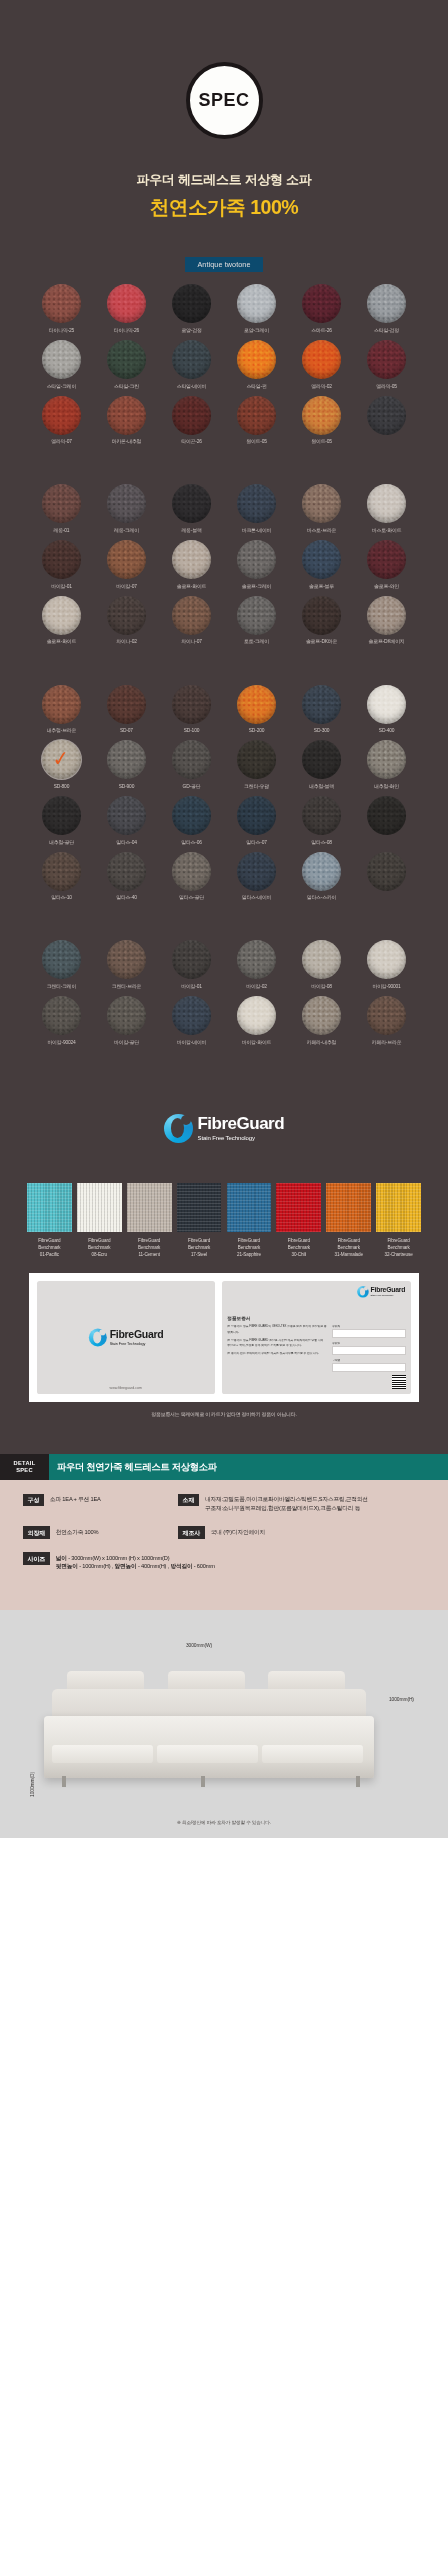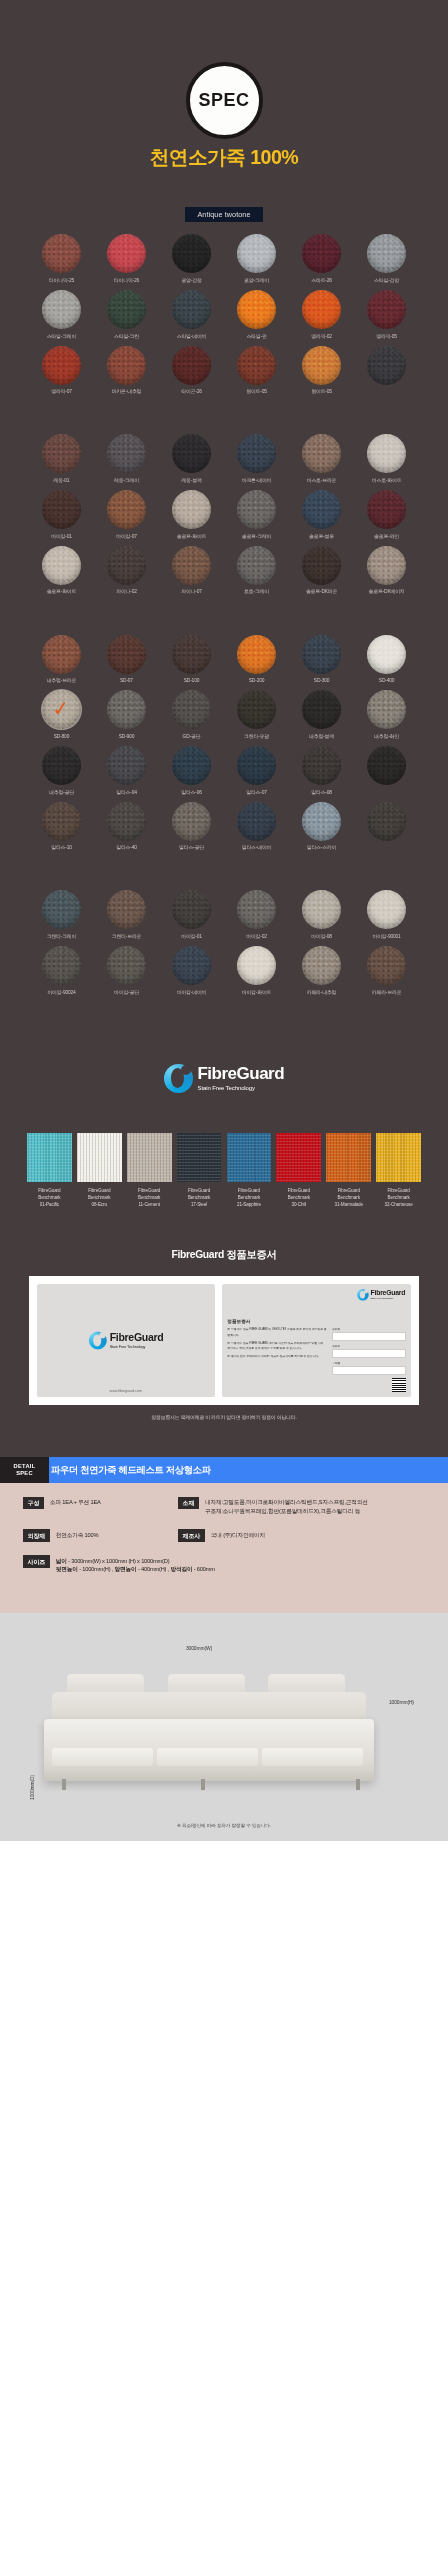--- a/index.html
+++ b/index.html
@@ -49,21 +49,21 @@
     font-size: 19.6px;
     font-weight: 700;
     color: #f5c01f;
     letter-spacing: -0.5px;
   }
 
   
   .sec-wrap { text-align: center; }
   .sec-bar {
     display: inline-block;
-    background: #0f172a;
+    background: #0c4a6e;
     color: #e2dede;
     font-size: 7.2px;
     padding: 2.6px 12.4px 3.1px;
     letter-spacing: 0.1px;
     font-weight: 400;
   }
 
   
   .swatch-grid {
     display: grid;
@@ -271,24 +271,24 @@
     width: 49px;
     display: flex; flex-direction: column;
     align-items: center; justify-content: center;
     font-size: 5.7px; font-weight: 700;
     line-height: 1.25;
     letter-spacing: 0.3px;
     padding: 6.2px 0;
   }
   .detail-title {
     flex: 1;
-    background: #3b82f6;
+    background: #0f766e;
     color: #ffffff;
     display: flex; align-items: center;
-    padding-left: 2px;
+    padding-left: 8px;
     font-size: 9.3px; font-weight: 700;
     letter-spacing: -0.3px;
   }
   .spec-area {
     background: #ddc9c2;
     padding: 13.4px 23px 25px;
   }
   .spec-row {
     display: flex;
     margin-bottom: 13.4px;
@@ -374,20 +374,21 @@
 </style>
 </head>
 <body>
 
 <div class="page">
 
   <div class="hero">
     <div class="spec-badge">
       <span>SPEC</span>
     </div>
+    <div class="hero-title">파우더 헤드레스트 저상형 소파</div>
     <div class="hero-sub">천연소가죽 100%</div>
   </div>
 
   <div id="sections-host">
       <div class="block block-antique">
         <div class="sec-wrap"><span class="sec-bar">Antique twotone</span></div>
         <div class="swatch-grid">
           <div class="swatch-cell">
             <div class="swatch-dot" style="background: rgb(140, 80, 70);"></div>
             <div class="swatch-label">다이나믹-25</div>
@@ -764,21 +765,20 @@
       <div class="fg-cell">
         <div class="fg-chip" style="background-color: rgb(236, 180, 36);"></div>
         <div class="fg-cap">
           <div>FibreGuard</div>
           <div>Benchmark</div>
           <div>32-Chartreuse</div>
         </div>
       </div>
     </div>
 
-  <div class="fg-cert-title">FibreGuard 정품보증서</div>
 
   <div class="cert-outer">
     <div class="cert-inner">
       <div class="cert-left">
         <div class="fg-logo">
           <div class="fg-ring"></div>
           <div class="fg-text">
             <div class="fg-name">FibreGuard</div>
             <div class="fg-tag">Stain Free Technology</div>
           </div>

